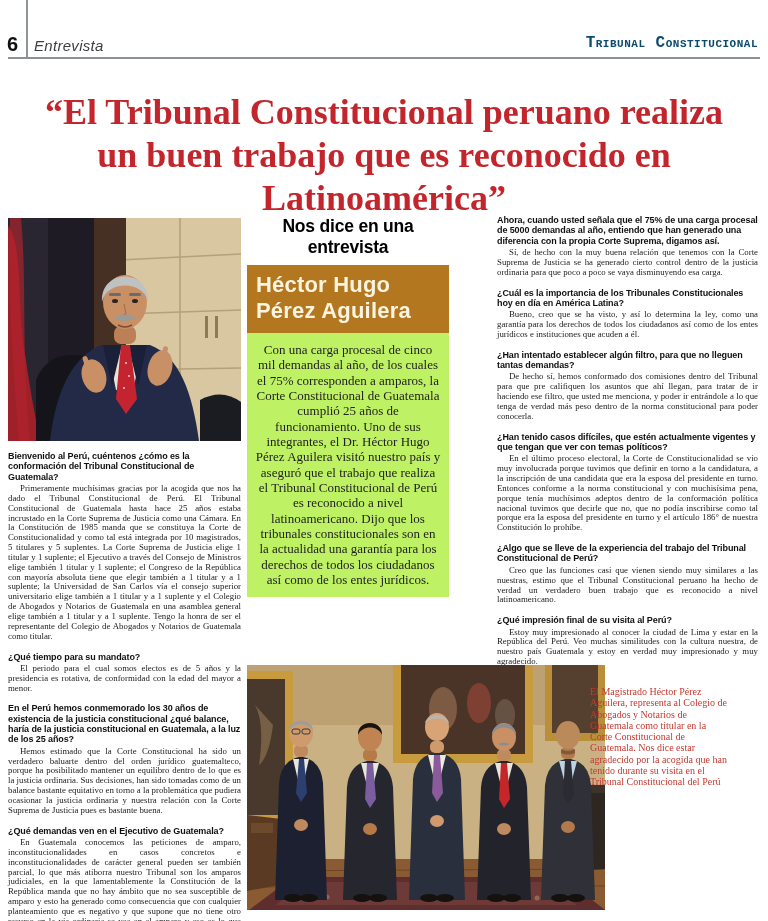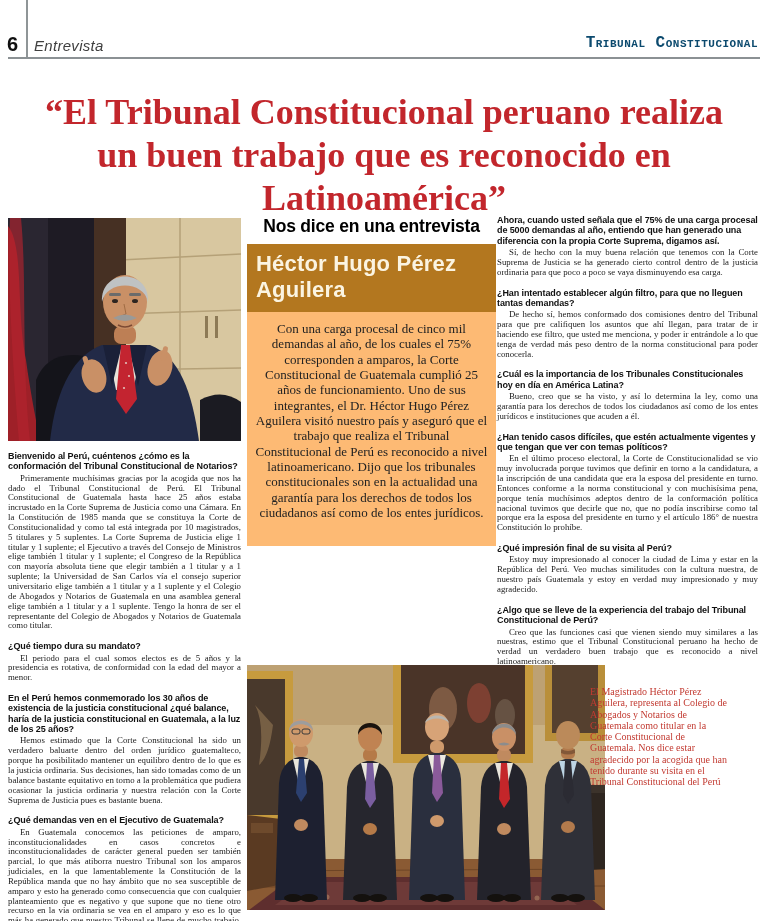--- a/index.html
+++ b/index.html
@@ -19,34 +19,34 @@
   }
   .header-rule{position:absolute;left:8px;right:8px;top:57px;height:2px;background:#8b9194;}
   
   .headline{
     position:absolute;top:76px;left:0;right:0;margin:15px auto;max-width:700px;
     text-align:center;font-family:"Liberation Serif",serif;font-weight:bold;
     font-size:36px;line-height:1.19;color:#c2262c;
   }
   
   .col-left{position:absolute;left:8px;top:218px;width:233px;}
-  .col-center{position:absolute;left:247px;top:216px;width:249px;}
+  .col-center{position:absolute;left:247px;top:216px;width:202px;}
   .col-right{position:absolute;left:497px;top:211px;width:261px;}
   .qa .q{
     font-weight:bold;font-size:9px;line-height:1.15;letter-spacing:-.1px;
     color:#101010;margin:10px 0 2px 0;
   }
   .qa .a{
     font-family:"Liberation Serif",serif;font-size:8.8px;line-height:1.12;
     text-align:justify;text-indent:12px;margin:0;color:#1b1b1b;
   }
   .qa:first-child .q{margin-top:4px;}
   
   .kicker{font-size:17.5px;font-weight:bold;color:#000;text-align:center;margin:0 0 7px 0;letter-spacing:-.2px;}
-  .panel{background:#fdba74;padding-bottom:26px;}
+  .panel{background:#bef264;padding-bottom:10px;}
   .name-box{background:#b3771f;padding:7px 9px 9px 9px;}
   .name-box .name{color:#fbf4e1;font-size:22px;line-height:1.18;font-weight:bold;letter-spacing:.2px;margin:0;}
   .mag-title{color:#c2262c;font-size:19.5px;line-height:1.26;font-weight:bold;margin:9px 8px 0 8px;letter-spacing:-.2px;}
   .lead{
     font-family:"Liberation Serif",serif;font-size:13px;line-height:1.18;
     color:#222;margin:9px 8px 0 8px;text-align:center;
   }
   
   .photo-top{display:block;width:233px;height:223px;}
   .photo-group{position:absolute;left:247px;top:665px;width:358px;height:245px;}
@@ -111,25 +111,25 @@
         </g>
       <g fill="#c99066">
         <ellipse cx="86" cy="158" rx="12" ry="17" transform="rotate(-16 86 158)"></ellipse>
         <ellipse cx="152" cy="150" rx="12" ry="18" transform="rotate(15 152 150)"></ellipse>
         <rect x="76" y="138" width="5" height="14" rx="2.5" transform="rotate(-18 78 145)"></rect>
         <rect x="154" y="128" width="5" height="15" rx="2.5" transform="rotate(12 156 135)"></rect>
       </g>
     </svg>
 
     <div class="qa">
-      <p class="q">Bienvenido al Perú, cuéntenos ¿cómo es la conformación del Tribunal Constitucional de Notarios?</p>
+      <p class="q">Bienvenido al Perú, cuéntenos ¿cómo es la conformación del Tribunal Constitucional de Guatemala?</p>
       <p class="a">Primeramente muchísimas gracias por la acogida que nos ha dado el Tribunal Constitucional de Perú. El Tribunal Constitucional de Guatemala hasta hace 25 años estaba incrustado en la Corte Suprema de Justicia como una Cámara. En la Constitución de 1985 manda que se constituya la Corte de Constitucionalidad y como tal está integrada por 10 magistrados, 5 titulares y 5 suplentes. La Corte Suprema de Justicia elige 1 titular y 1 suplente; el Ejecutivo a través del Consejo de Ministros elige también 1 titular y 1 suplente; el Congreso de la República con mayoría absoluta tiene que elegir también a 1 titular y a 1 suplente; la Universidad de San Carlos vía el consejo superior universitario elige también a 1 titular y a 1 suplente y el Colegio de Abogados y Notarios de Guatemala en una asamblea general elige también a 1 titular y a 1 suplente. Tengo la honra de ser el representante del Colegio de Abogados y Notarios de Guatemala como titular.</p>
     </div>
     <div class="qa">
-      <p class="q">¿Qué tiempo dura su mandato?</p>
+      <p class="q">¿Qué tiempo para su mandato?</p>
       <p class="a">El periodo para el cual somos electos es de 5 años y la presidencia es rotativa, de conformidad con la edad del mayor a menor.</p>
     </div>
     <div class="qa">
       <p class="q">En el Perú hemos conmemorado los 30 años de existencia de la justicia constitucional ¿qué balance, haría de la justicia constitucional en Guatemala, a la luz de los 25 años?</p>
       <p class="a">Hemos estimado que la Corte Constitucional ha sido un verdadero baluarte dentro del orden jurídico guatemalteco, porque ha posibilitado mantener un equilibro dentro de lo que es la justicia ordinaria. Sus decisiones, han sido tomadas como de un balance bastante equitativo en torno a la problemática que pudiera ocasionar la justicia ordinaria y nuestra relación con la Corte Suprema de Justicia pues es bastante buena.</p>
     </div>
     <div class="qa">
       <p class="q">¿Qué demandas ven en el Ejecutivo de Guatemala?</p>
       <p class="a">En Guatemala conocemos las peticiones de amparo, inconstitucionalidades en casos concretos e inconstitucionalidades de carácter general pueden ser también parcial, lo que más atiborra nuestro Tribunal son los amparos judiciales, en la que lamentablemente la Constitución de la República manda que no hay ámbito que no sea susceptible de amparo y esto ha generado como consecuencia que con cualquier planteamiento que es negativo y que supone que no tiene otro recurso en la via ordinaria se vea en el amparo y eso es lo que más ha generado que nuestro Tribunal se llene de mucho trabajo. Estamos resolviendo alrededor de 5 mil asuntos al año, de los cuales podemos decir que el 75% se refiere a amparos judiciales.</p>
     </div>
@@ -144,38 +144,38 @@
       <p class="lead">Con una carga procesal de cinco mil demandas al año, de los cuales el 75% corresponden a amparos, la Corte Constitucional de Guatemala cumplió 25 años de funcionamiento. Uno de sus integrantes, el Dr. Héctor Hugo Pérez Aguilera visitó nuestro país y aseguró que el trabajo que realiza el Tribunal Constitucional de Perú es reconocido a nivel latinoamericano. Dijo que los tribunales constitucionales son en la actualidad una garantía para los derechos de todos los ciudadanos así como de los entes jurídicos.</p>
     </div>
   </div>
 
   <div class="col-right">
     <div class="qa">
       <p class="q">Ahora, cuando usted señala que el 75% de una carga procesal de 5000 demandas al año, entiendo que han generado una diferencia con la propia Corte Suprema, digamos así.</p>
       <p class="a">Sí, de hecho con la muy buena relación que tenemos con la Corte Suprema de Justicia se ha generado cierto control dentro de la justicia ordinaria para que poco a poco se vaya disminuyendo esa carga.</p>
     </div>
     <div class="qa">
+      <p class="q">¿Cuál es la importancia de los Tribunales Constitucionales hoy en día en América Latina?</p>
+      <p class="a">Bueno, creo que se ha visto, y así lo determina la ley, como una garantía para los derechos de todos los ciudadanos así como de los entes jurídicos e instituciones que acuden a él.</p>
+    </div>
+    <div class="qa">
       <p class="q">¿Han intentado establecer algún filtro, para que no lleguen tantas demandas?</p>
       <p class="a">De hecho sí, hemos conformado dos comisiones dentro del Tribunal para que pre califiquen los asuntos que ahí llegan, para tratar de ir haciendo ese filtro, que usted me menciona, y poder ir entrándole a lo que tenga de verdad más peso dentro de la norma constitucional para poder conocerla.</p>
     </div>
     <div class="qa">
-      <p class="q">¿Cuál es la importancia de los Tribunales Constitucionales hoy en día en América Latina?</p>
-      <p class="a">Bueno, creo que se ha visto, y así lo determina la ley, como una garantía para los derechos de todos los ciudadanos así como de los entes jurídicos e instituciones que acuden a él.</p>
-    </div>
-    <div class="qa">
       <p class="q">¿Han tenido casos difíciles, que estén actualmente vigentes y que tengan que ver con temas políticos?</p>
       <p class="a">En el último proceso electoral, la Corte de Constitucionalidad se vio muy involucrada porque tuvimos que definir en torno a la candidatura, a la inscripción de una candidata que era la esposa del presidente en turno. Entonces conforme a la norma constitucional y con muchisísima pena, porque tenía muchísimos adeptos dentro de la conformación política nacional tuvimos que decirle que no, que no podía inscribirse como tal porque era la esposa del presidente en turno y el artículo 186° de nuestra Constitución lo prohíbe.</p>
     </div>
     <div class="qa">
+      <p class="q">¿Algo que se lleve de la experiencia del trabajo del Tribunal Constitucional de Perú?</p>
+      <p class="a">Creo que las funciones casi que vienen siendo muy similares a las nuestras, estimo que el Tribunal Constitucional peruano ha hecho de verdad un verdadero buen trabajo que es reconocido a nivel latinoamericano.</p>
+    </div>
+    <div class="qa">
       <p class="q">¿Qué impresión final de su visita al Perú?</p>
       <p class="a">Estoy muy impresionado al conocer la ciudad de Lima y estar en la República del Perú. Veo muchas similitudes con la cultura nuestra, de nuestro país Guatemala y estoy en verdad muy impresionado y muy agradecido.</p>
-    </div>
-    <div class="qa">
-      <p class="q">¿Algo que se lleve de la experiencia del trabajo del Tribunal Constitucional de Perú?</p>
-      <p class="a">Creo que las funciones casi que vienen siendo muy similares a las nuestras, estimo que el Tribunal Constitucional peruano ha hecho de verdad un verdadero buen trabajo que es reconocido a nivel latinoamericano.</p>
     </div>
   </div>
 
   <div class="photo-group">
     <svg width="358" height="245" viewBox="0 0 358 245" xmlns="http://www.w3.org/2000/svg">
       <rect width="358" height="245" fill="#c9b184"></rect>
       <rect width="358" height="60" fill="#bda173"></rect>
 
       <rect x="-22" y="6" width="68" height="152" fill="#c79b3e"></rect>
       <rect x="-14" y="14" width="52" height="136" fill="#49392c"></rect>

